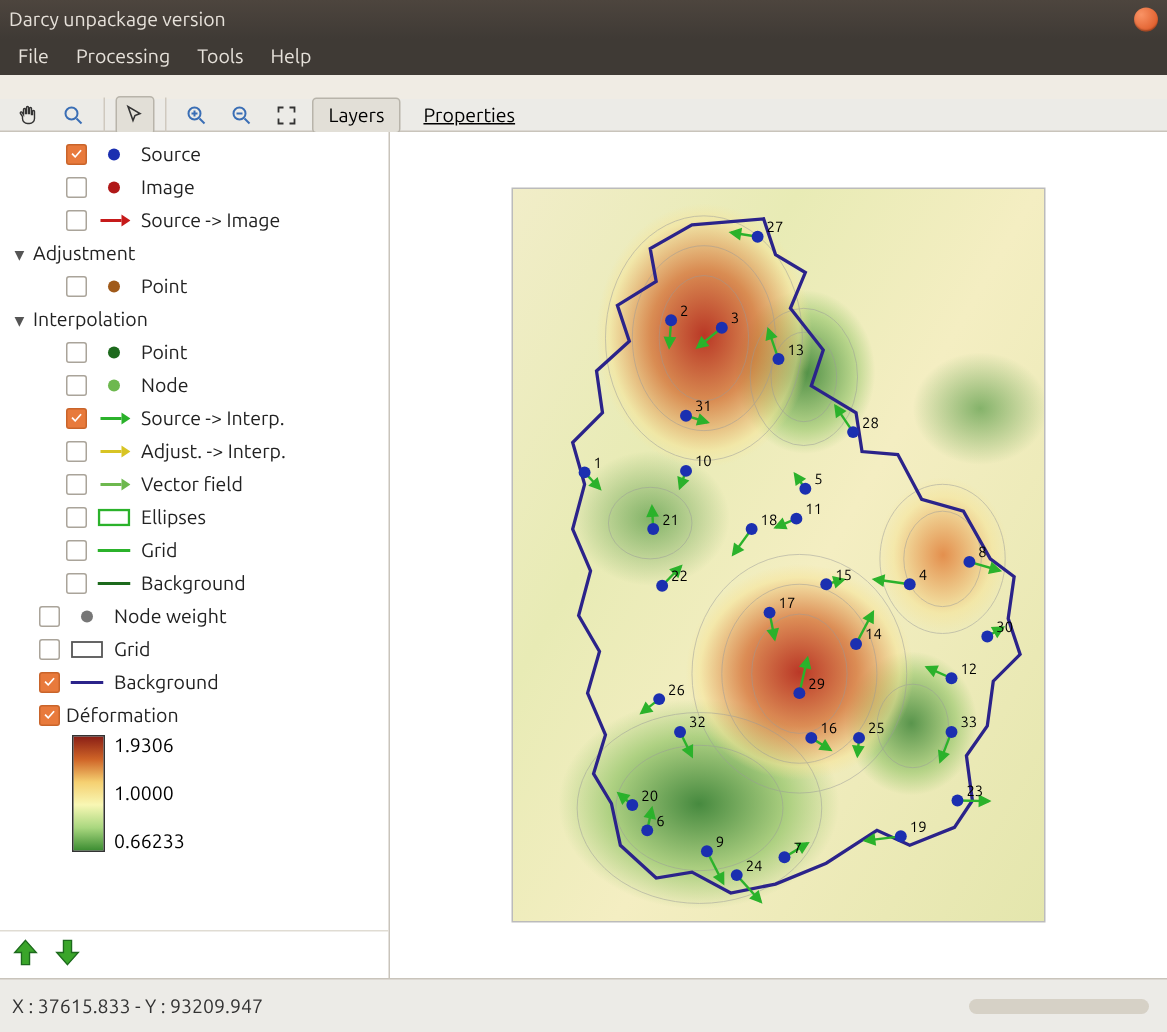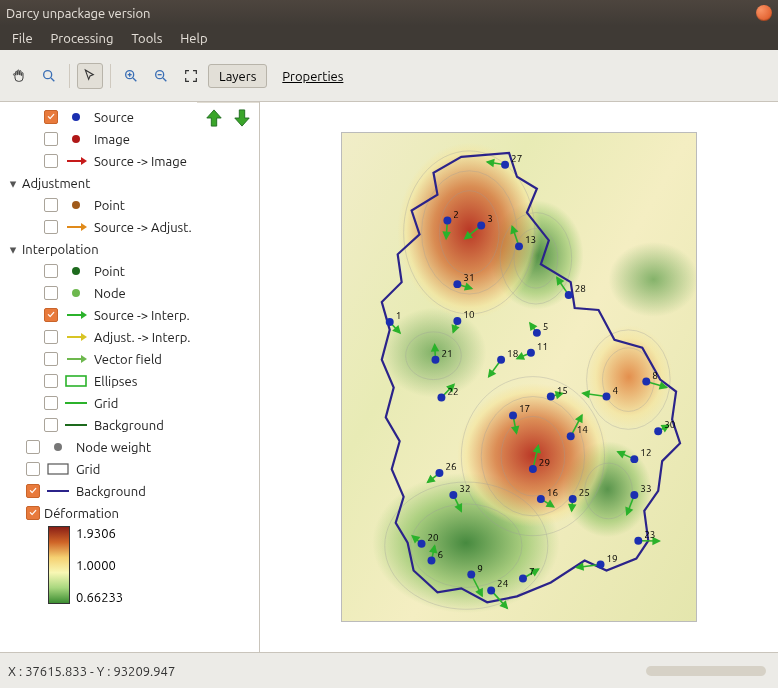--- a/index.html
+++ b/index.html
@@ -8,31 +8,31 @@
 
 .titlebar { height: 26px; background: linear-gradient(#4d453e,#3f3a35); display: flex; align-items: center; padding: 0 6px; color: #e6e1da; font-weight: normal; }
 .titlebar .title { flex: 1; }
 .titlebar .close { width: 16px; height: 16px; border-radius: 8px; background: radial-gradient(circle at 30% 30%, #f99365, #d94f1c); box-shadow: inset 0 -1px 1px rgba(0,0,0,.3); cursor: pointer; }
 
 
 .menubar { height: 24px; background: #3f3a35; display: flex; align-items: center; padding: 0 4px; gap: 2px; }
 .menubar span { color: #e6e1da; padding: 2px 8px; cursor: pointer; text-align: center; }
 
 
-.toolbar { height: 52px; background: #ecebe7; border-bottom: 1px solid #c9c4bb; display: flex; align-items: center; padding: 0 6px; gap: 4px; }
+.toolbar { height: 22px; background: #ecebe7; border-bottom: 1px solid #c9c4bb; display: flex; align-items: center; padding: 0 6px; gap: 4px; margin-top: 16px; }
 .tool { width: 26px; height: 26px; display: flex; align-items: center; justify-content: center; border: 1px solid transparent; border-radius: 3px; cursor: pointer; color: #3a3a3a; }
 .tool svg { width: 16px; height: 16px; }
 .tool.active { background: #e2dfd7; border-color: #b8b4aa; }
 .tsep { width: 1px; height: 24px; background: #cfc9bf; margin: 0 3px; }
 .toolbtn { padding: 4px 10px; border: 1px solid #b8b4aa; background: #e2dfd7; border-radius: 3px; cursor: pointer; }
 .toolbtn.flat { border-color: transparent; background: transparent; text-decoration: underline; }
 
 
 .split { display: flex; flex: 1; min-height: 0; }
-.sidebar { width: 260px; border-right: 1px solid #c9c4bb; display: flex; flex-direction: row; background: #fff; }
+.sidebar { width: 260px; border-right: 1px solid #c9c4bb; display: flex; flex-direction: column; background: #fff; }
 .tree { flex: 1; overflow-y: auto; padding: 4px 0 4px 4px; }
 .treerow { display: flex; align-items: center; height: 22px; gap: 4px; padding-left: 2px; color: #222; }
 .disc { display: inline-block; width: 10px; text-align: center; color: #555; }
 .chk { width: 14px; height: 14px; border: 1px solid #aaa49a; border-radius: 2px; background: #fff; display: inline-flex; align-items: center; justify-content: center; cursor: pointer; }
 .chk.on { background: #e87a3c; border-color: #c9642a; }
 .chk.on::after { content: "✓"; font-size: 10px; color: #fff; font-weight: bold; line-height: 1; }
 .sym { width: 28px; display: inline-flex; align-items: center; justify-content: center; }
 .lbl { white-space: nowrap; }
 .ind0 { padding-left: 4px; }
 .ind1 { padding-left: 22px; }
@@ -175,30 +175,20 @@
         <span class="lbl">Adjustment</span>
       </div>
       <div class="treerow ind2">
         <span class="chk"></span>
         <span class="sym">
             <svg width="10" height="10">
               <circle cx="5" cy="5" r="4" fill="#a05a1a"></circle>
             </svg>
           </span>
         <span class="lbl">Point</span>
-      </div>
-      <div class="treerow ind2">
-        <span class="chk"></span>
-        <span class="sym">
-            <svg width="22" height="10">
-              <line x1="2" y1="5" x2="16" y2="5" stroke="#e08a1a" stroke-width="2"></line>
-              <polygon points="16,1 22,5 16,9" fill="#e08a1a"></polygon>
-            </svg>
-          </span>
-        <span class="lbl">Source -&gt; Adjust.</span>
       </div>
 
       <div class="treerow ind0">
         <span class="disc">▾</span>
         <span class="lbl">Interpolation</span>
       </div>
       <div class="treerow ind2">
         <span class="chk"></span>
         <span class="sym">
             <svg width="10" height="10">

